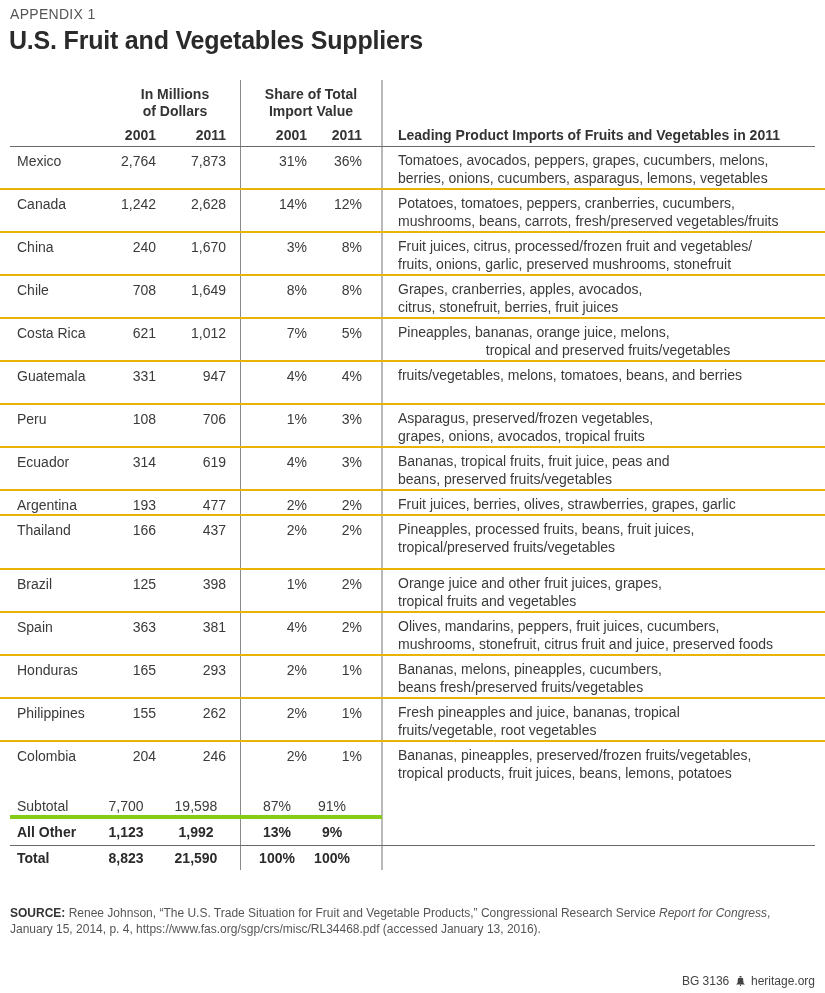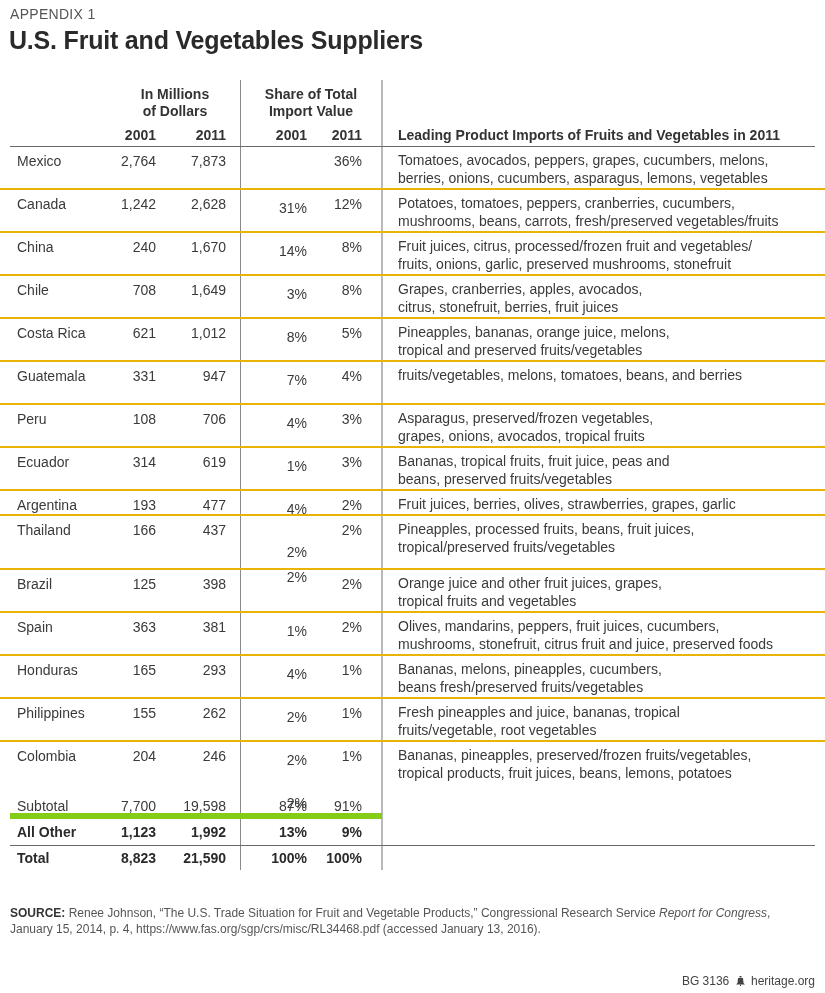--- a/index.html
+++ b/index.html
@@ -20,30 +20,30 @@
   .yr.c1 { left: 96px; } .yr.c2 { left: 166px; } .yr.c3 { left: 247px; } .yr.c4 { left: 302px; }
   .hdr.lead { left: 398px; top: 127px; text-align: left; }
 
   .rule-top { position: absolute; left: 10px; top: 146px; width: 805px; height: 1px; background: #6a6a6a; }
 
   #rows { position: absolute; left: 0; top: 147px; width: 825px; }
   .row { position: relative; width: 825px; border-bottom: 2px solid #eab308; box-sizing: border-box; }
   .row .cell { position: absolute; top: 6px; font-size: 14px; color: #3a3a3a; }
   .row .country { left: 17px; }
   .row .n { text-align: right; width: 60px; }
-  .row .v1 { left: 96px; } .row .v2 { left: 166px; } .row .v3 { left: 247px; margin-top: 47px; } .row .v4 { left: 302px; }
+  .row .v1 { left: 96px; } .row .v2 { left: 166px; } .row .v3 { left: 247px; } .row .v4 { left: 302px; }
   .row .products { left: 398px; width: 420px; line-height: 17.5px; top: 5px; }
   .row.last { border-bottom: none; }
 
   .sum { position: absolute; left: 0; width: 382px; box-sizing: border-box; }
   .sum .cell { position: absolute; top: 4px; font-size: 14px; color: #3a3a3a; }
   .sum .country { left: 17px; }
-  .sum .n { text-align: right; width: 60px; }
+  .sum .n { text-align: center; width: 60px; }
   .sum .v1 { left: 96px; } .sum .v2 { left: 166px; } .sum .v3 { left: 247px; } .sum .v4 { left: 302px; }
-  .sum.subtotal { top: 794px; height: 25px; border-bottom: 6px solid #84cc16; left: 10px; width: 372px; }
+  .sum.subtotal { top: 794px; height: 25px; border-bottom: 4px solid #84cc16; left: 10px; width: 372px; }
   .sum.subtotal .cell { margin-left: -10px; }
   .sum.allother { top: 820px; height: 25px; }
   .sum.allother .cell { font-weight: bold; color: #2a2a2a; }
   .rule-total { position: absolute; left: 10px; top: 845px; width: 805px; height: 1px; background: #6a6a6a; }
   .sum.total { top: 846px; height: 25px; }
   .sum.total .cell { font-weight: bold; color: #2a2a2a; }
 
   .source { position: absolute; left: 10px; top: 905px; width: 800px; font-size: 12px; color: #555; line-height: 16px; }
   .source b { color: #333; }
   .footer { position: absolute; right: 10px; top: 974px; font-size: 12px; color: #444; }
@@ -120,21 +120,21 @@
       </span>
     </div>
     <div class="row" style="height: 43px;">
       <span class="cell country">Costa Rica</span>
       <span class="cell n v1">621</span>
       <span class="cell n v2">1,012</span>
       <span class="cell n v3">7%</span>
       <span class="cell n v4">5%</span>
       <span class="cell products">
         <span style="display: block;">Pineapples, bananas, orange juice, melons,</span>
-        <span style="display: block;">tropical and preserved fruits/vegetables</span>
+        <span style="display: block; text-align: center;">tropical and preserved fruits/vegetables</span>
       </span>
     </div>
     <div class="row" style="height: 43px;">
       <span class="cell country">Guatemala</span>
       <span class="cell n v1">331</span>
       <span class="cell n v2">947</span>
       <span class="cell n v3">4%</span>
       <span class="cell n v4">4%</span>
       <span class="cell products">
         <span style="display: block;">fruits/vegetables, melons, tomatoes, beans, and berries</span>

